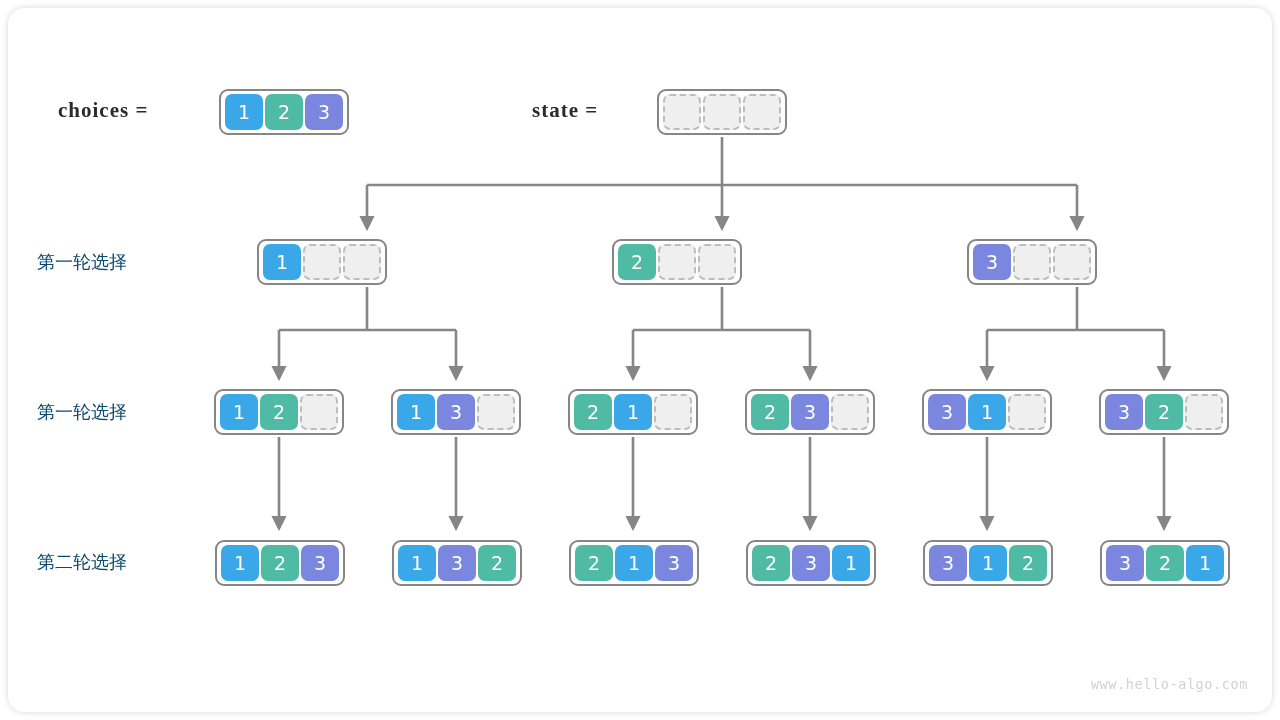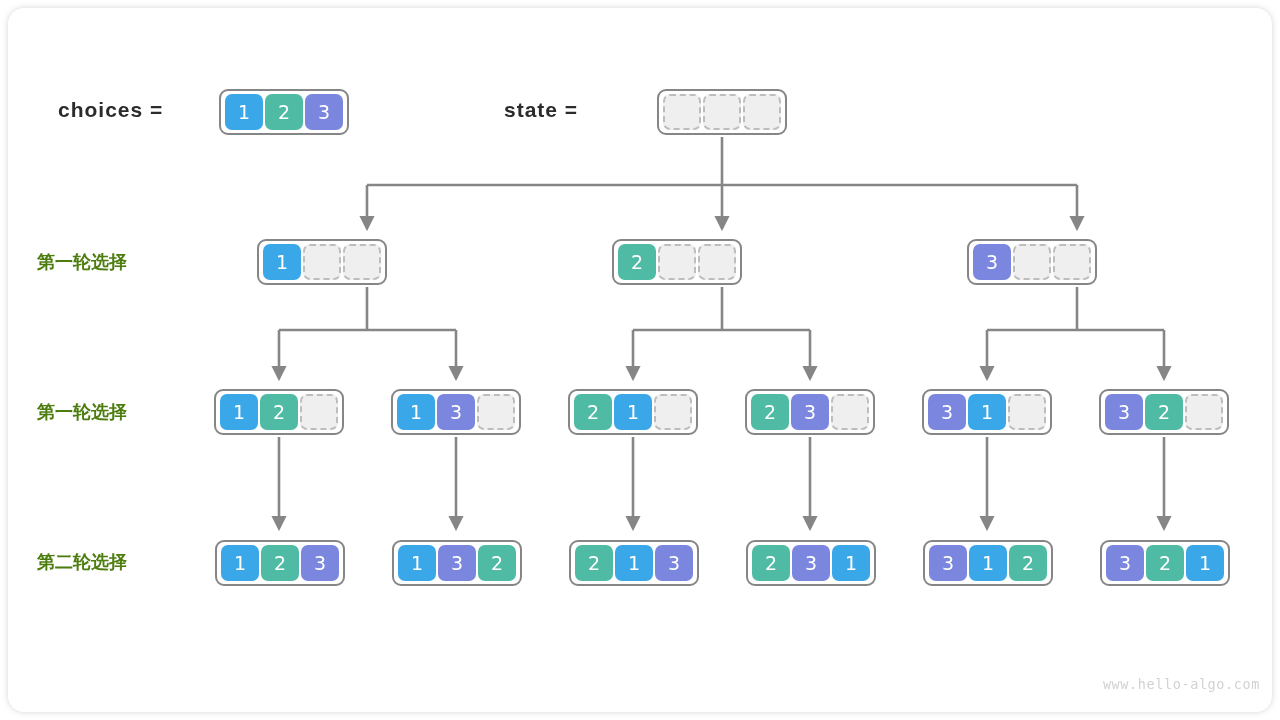--- a/index.html
+++ b/index.html
@@ -29,38 +29,37 @@
     position: absolute;
     left: 0; top: 0;
     width: 1280px;
     height: 720px;
     pointer-events: none;
   }
 
   
   .mono-label {
     position: absolute;
-    font-family: Liberation Sans, sans-serif;
+    font-family: Liberation Serif, serif;
     font-weight: bold;
     font-size: 21px;
     color: #2b2b2b;
     letter-spacing: 1px;
     white-space: nowrap;
   }
   .row-label {
     position: absolute;
     font-family: "DejaVu Sans", sans-serif;
     font-size: 18px;
-    color: #4d7c0f;
+    color: #0c4a6e;
     white-space: nowrap;
-    font-weight: bold;
   }
   .watermark {
     position: absolute;
-    right: 20px;
+    right: 32px;
     bottom: 28px;
     font-family: "DejaVu Sans Mono", monospace;
     font-size: 13.5px;
     color: #d2d2d2;
     letter-spacing: 0.6px;
     white-space: nowrap;
   }
 
   
   .array {
@@ -134,21 +133,21 @@
       <path d="M 279 437 L 279 528" marker-end="url(#arrow)"></path>
       <path d="M 456 437 L 456 528" marker-end="url(#arrow)"></path>
       <path d="M 633 437 L 633 528" marker-end="url(#arrow)"></path>
       <path d="M 810 437 L 810 528" marker-end="url(#arrow)"></path>
       <path d="M 987 437 L 987 528" marker-end="url(#arrow)"></path>
       <path d="M 1164 437 L 1164 528" marker-end="url(#arrow)"></path>
     </g>
   </svg>
 
   <div class="mono-label" style="left:58px; top:98px;">choices =</div>
-  <div class="mono-label" style="left:504px; top:98px;">state =</div>
+  <div class="mono-label" style="left:532px; top:98px;">state =</div>
 
   <div class="row-label" style="left:37px; top:250px;">第一轮选择</div>
   <div class="row-label" style="left:37px; top:400px;">第一轮选择</div>
   <div class="row-label" style="left:37px; top:550px;">第二轮选择</div>
 
   <div id="arrays-layer">
       <div class="array" style="left: 219px; top: 89px;">
         <div class="cell v1">1</div>
         <div class="cell v2">2</div>
         <div class="cell v3">3</div>

